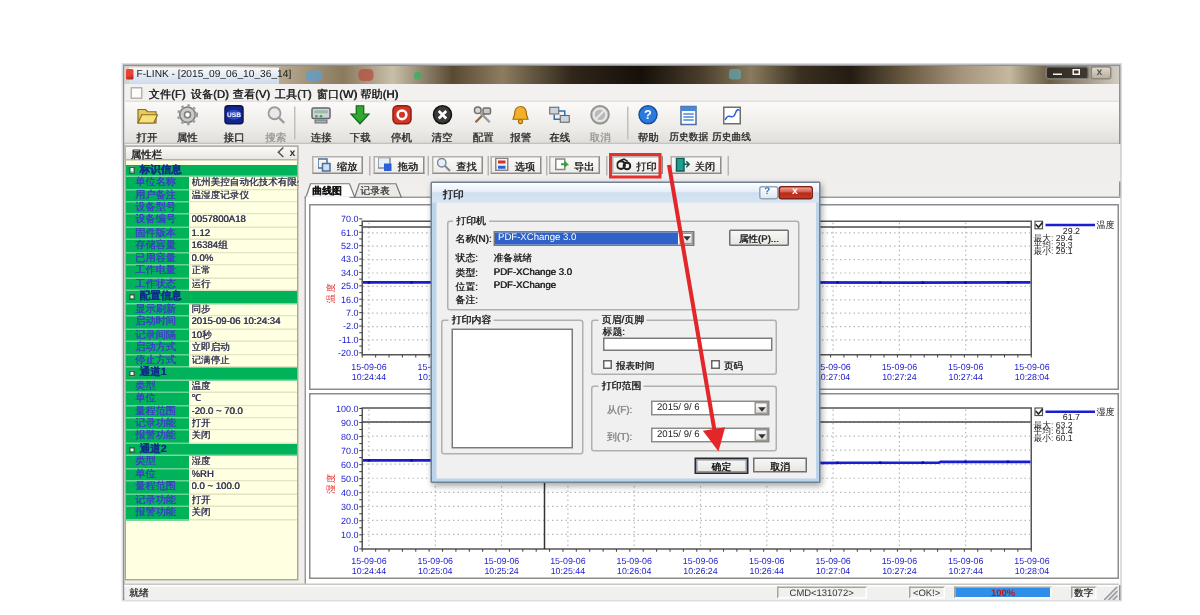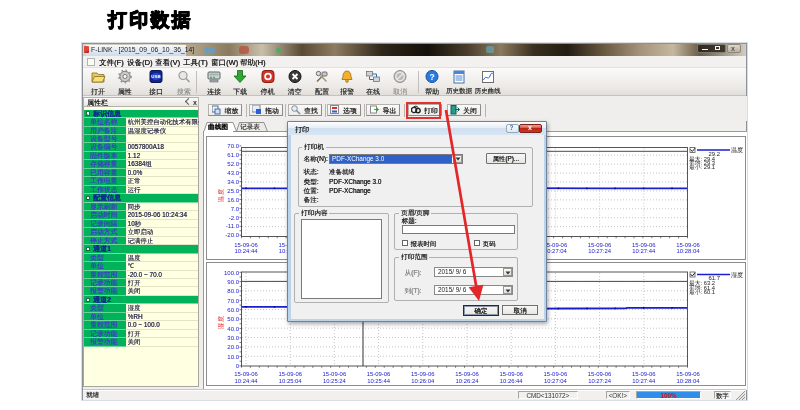--- a/index.html
+++ b/index.html
@@ -4,21 +4,20 @@
 *{margin:0;padding:0;box-sizing:border-box}
 html,body{width:800px;height:410px;background:#fff;overflow:hidden}
 body,div,span{font-family:"Liberation Sans",sans-serif}
 #pg{position:relative;width:800px;height:410px;background:#fff}
 .a{position:absolute}
 .cjk{text-shadow:.35px 0 currentColor}
 svg{display:block}
 </style></head><body>
 <div id="pg">
 
-<div class="a" style="left:108px;top:7px;font-size:19px;font-weight:bold;color:#000;letter-spacing:2.2px;text-shadow:0 0 .7px #000,.5px 0 #000,-.5px 0 #000,0 .5px #000,0 -.5px #000">打印数据</div>
 <div class="a" style="left:82px;top:43px;width:665px;height:357px;border:1px solid #8c9299;background:#f0efec;box-shadow:0 0 0 1px #d9dde2"></div>
 <div class="a" style="left:83px;top:44px;width:663px;height:12px;background:linear-gradient(90deg,#d8d3c8 0%,#cdc5b2 6%,#e0dbd0 10%,#b4a68c 16%,#8a7a5e 22%,#c9bfa9 27%,#5a4a34 33%,#8d7c60 38%,#30261a 45%,#151009 52%,#4a3d2c 58%,#8a7a5e 63%,#3a2f20 68%,#241c12 73%,#6e5e45 79%,#a4937a 84%,#c4b89f 89%,#6a5c46 93%,#d2cdc2 100%)"></div>
 <div class="a" style="left:86px;top:44.5px;width:100px;height:11px;background:linear-gradient(180deg,rgba(250,252,255,.95),rgba(205,220,240,.92))"></div>
 <div class="a" style="left:204px;top:46.5px;width:11px;height:7px;background:#5a9fd4;border-radius:3px;opacity:.7"></div>
 <div class="a" style="left:239px;top:45.5px;width:10px;height:8px;background:#b84434;border-radius:3px;opacity:.65"></div>
 <div class="a" style="left:276px;top:48px;width:5px;height:5px;background:#3fae62;border-radius:2px;opacity:.8"></div>
 <div class="a" style="left:486px;top:46px;width:8px;height:7px;background:#58c0d8;border-radius:2px;opacity:.5"></div>
 <div class="a" style="left:84px;top:45.5px;width:4.5px;height:7px;background:linear-gradient(160deg,#e84335 55%,#9e1d11);border-radius:1px"></div>
 <div class="a" style="left:91px;top:45.8px;font-size:6.8px;color:#1a1a1a;letter-spacing:0">F-LINK - [2015_09_06_10_36_14]</div>
 <div class="a" style="left:697px;top:44px;width:29px;height:8.5px;background:rgba(35,30,22,.78);border-radius:2px;border:1px solid rgba(255,255,255,.35)"></div>

